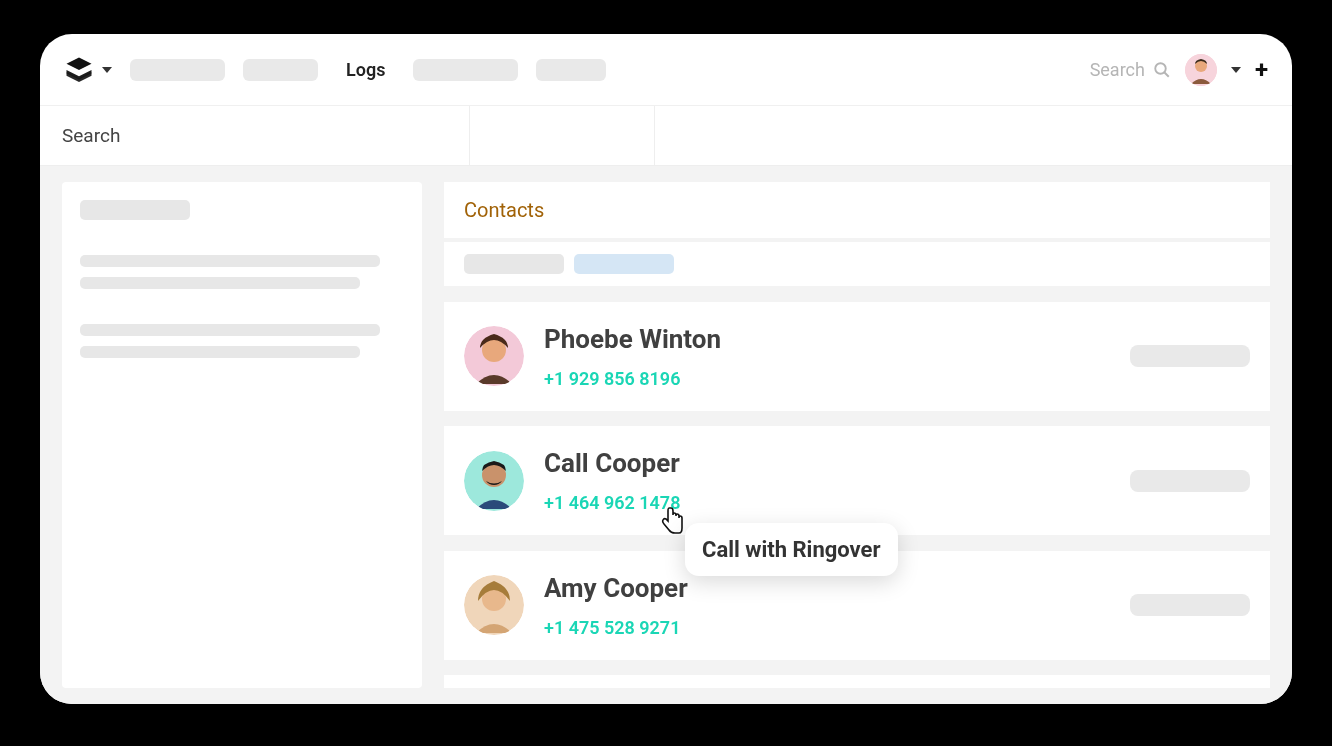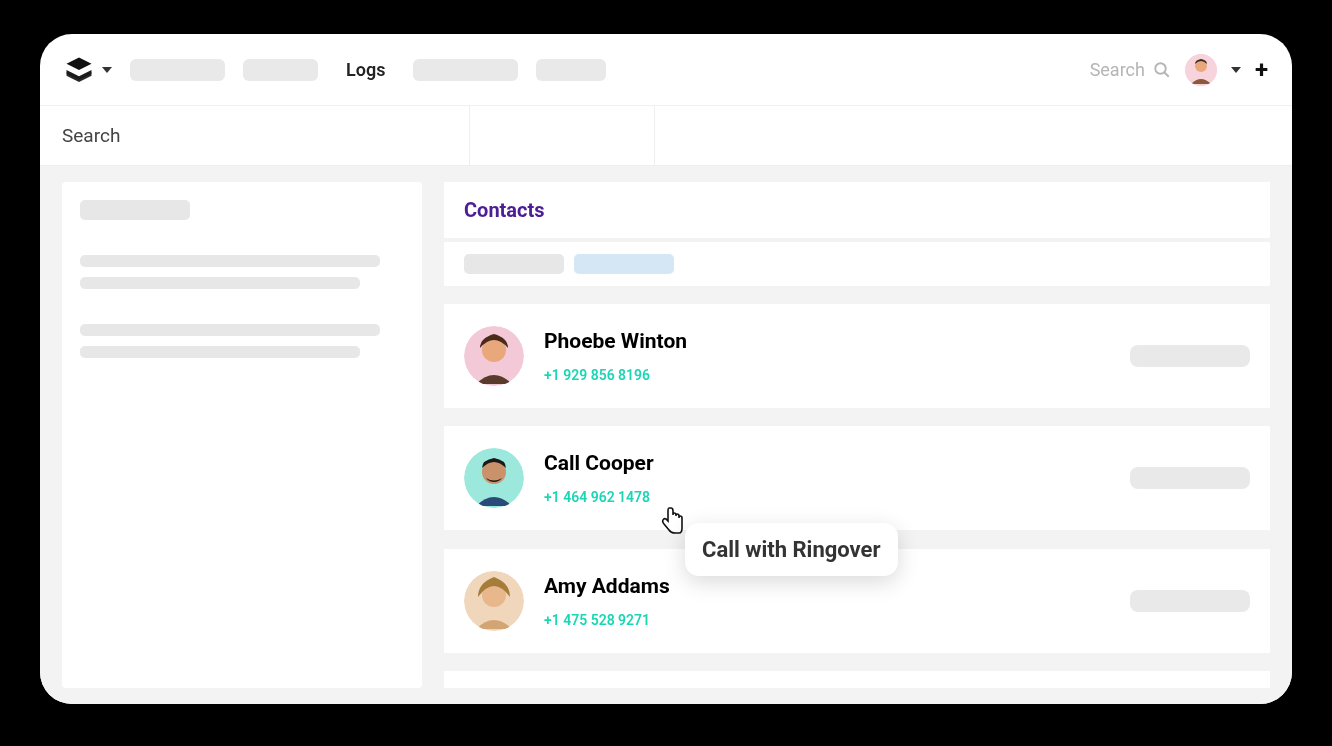--- a/index.html
+++ b/index.html
@@ -118,22 +118,22 @@
     .main-area {
       flex: 1;
       display: flex;
       flex-direction: column;
       gap: 4px;
     }
     .section-head {
       background: #fff;
       padding: 16px 20px;
       font-size: 20px;
-      font-weight: 700;
-      color: #4c1d95;
+      font-weight: 400;
+      color: #a16207;
     }
     .filter-row {
       background: #fff;
       padding: 12px 20px;
       display: flex;
       gap: 10px;
     }
     .filter-pill {
       height: 20px;
       border-radius: 5px;
@@ -155,27 +155,27 @@
       border-radius: 50%;
       overflow: hidden;
       flex-shrink: 0;
       display: flex;
       align-items: center;
       justify-content: center;
     }
     .contact-avatar svg { display: block; }
     .contact-info { flex: 1; }
     .contact-name {
-      font-size: 21px;
+      font-size: 26px;
       font-weight: 700;
-      color: #000000;
+      color: #404040;
       margin-bottom: 4px;
     }
     .contact-phone {
-      font-size: 14px;
+      font-size: 18px;
       font-weight: 600;
       color: #1ad6b5;
       margin-top: 14px;
     }
     .contact-action-ph {
       width: 120px;
       height: 22px;
       background: #e9e9e9;
       border-radius: 8px;
     }
@@ -313,21 +313,21 @@
       <div class="contact-card">
         <div class="contact-avatar">
           <svg width="60" height="60" viewBox="0 0 60 60">
             <circle cx="30" cy="30" r="30" fill="#f0d6ba"></circle>
             <circle cx="30" cy="24" r="12" fill="#e8b88c"></circle>
             <path d="M12 58 Q30 40 48 58" fill="#d4a574"></path>
             <path d="M14 26 Q30 4 46 26 Q46 12 30 6 Q14 12 14 26" fill="#a67c3a"></path>
           </svg>
         </div>
         <div class="contact-info">
-          <div class="contact-name">Amy Addams</div>
+          <div class="contact-name">Amy Cooper</div>
           <div class="contact-phone">+1 475 528 9271</div>
         </div>
         <div class="contact-action-ph"></div>
       </div>
       <div class="gap-strip"></div>
       <div class="contact-row-stub"></div>
     </div>
   </div>
 
   <div class="tooltip-cursor">

